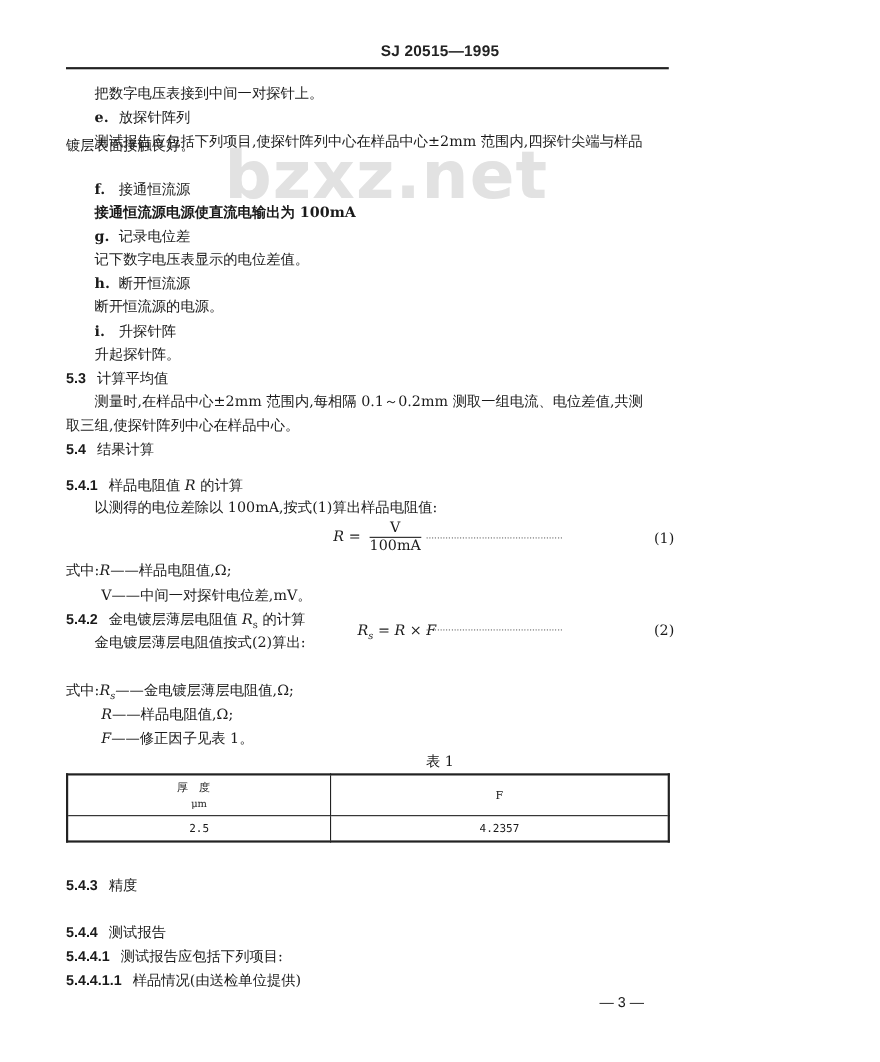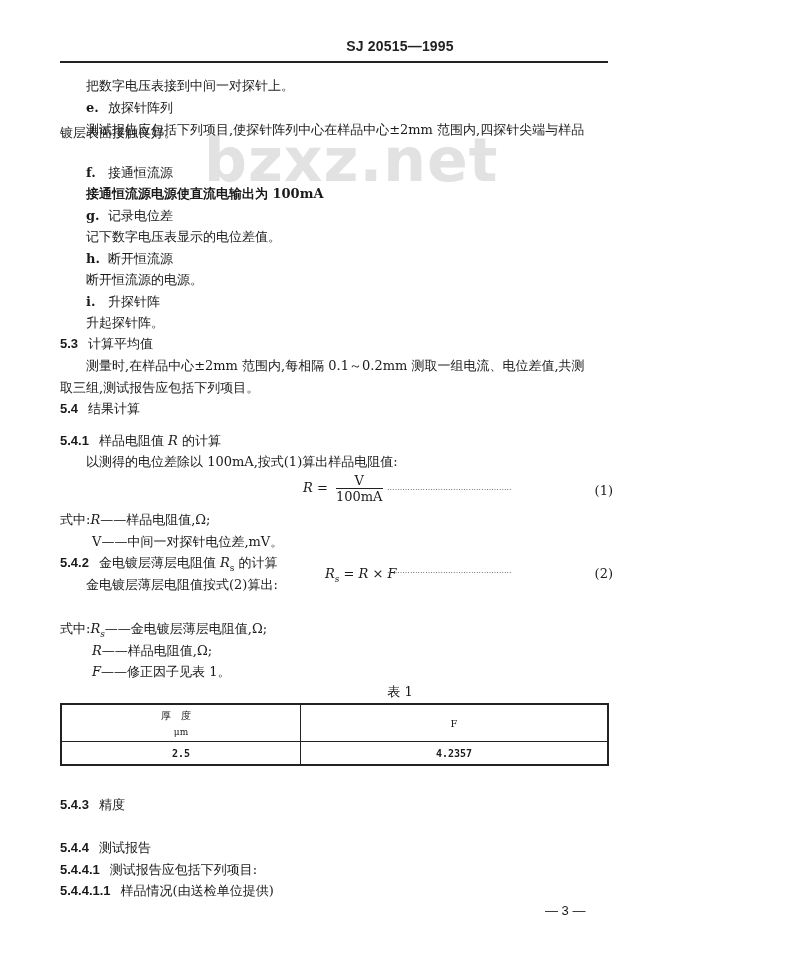--- a/index.html
+++ b/index.html
@@ -47,21 +47,21 @@
     .caption { position: absolute; top: 683px; left: 0; width: 800px; text-align: center; font-size: 13px; }
     table.t1 {
       position: absolute; left: 60px; top: 703px; width: 549px;
       border-collapse: collapse; font-size: 10px; z-index: 1;
     }
     table.t1 td {
       border: 1px solid #222; text-align: center; padding: 0;
       font-family: "DejaVu Sans Mono", "Liberation Mono", monospace;
     }
     table.t1 tr.hdr td { height: 36px; }
-    table.t1 tr.row td { height: 22px; font-weight: bold; }
+    table.t1 tr.row td { height: 22px; }
     table.t1 { border: 2px solid #222; padding-left: 28px; }
     .hdr-main { display: block; font-family: "DejaVu Serif", serif; letter-spacing: 10px; font-size: 10px; }
     .hdr-unit { display: block; font-family: "DejaVu Serif", serif; font-size: 9px; margin-top: 4px; }
     .page-num {
       position: absolute; top: 903px; left: 545px; font-size: 13px;
       font-family: "Liberation Sans", sans-serif;
     }
   </style>
 </head>
 <body>
@@ -98,21 +98,21 @@
 
   <div class="line ind1" style="top:294px">
     <span class="sub">i.</span><span>升探针阵</span>
   </div>
   <div class="line ind1" style="top:315px">升起探针阵。</div>
 
   <div class="line ind0" style="top:336px">
     <span class="sec"><span class="num">5.3</span></span><span>计算平均值</span>
   </div>
   <div class="line ind1" style="top:358px">测量时,在样品中心±2mm 范围内,每相隔 0.1～0.2mm 测取一组电流、电位差值,共测</div>
-  <div class="line ind0" style="top:380px">取三组,测试报告应包括下列项目。</div>
+  <div class="line ind0" style="top:380px">取三组,使探针阵列中心在样品中心。</div>
 
   <div class="line ind0" style="top:401px">
     <span class="sec"><span class="num">5.4</span></span><span>结果计算</span>
   </div>
 
   <div class="line ind0" style="top:433px">
     <span class="sec"><span class="num">5.4.1</span></span><span>样品电阻值 </span><span class="it">R</span><span> 的计算</span>
   </div>
   <div class="line ind1" style="top:454px">以测得的电位差除以 100mA,按式(1)算出样品电阻值:</div>
 

